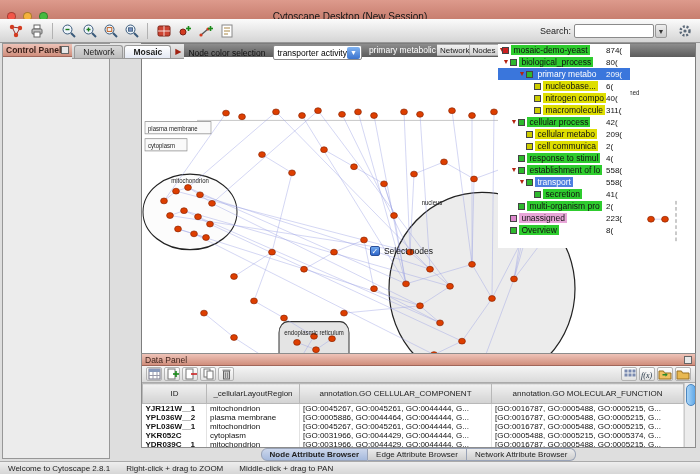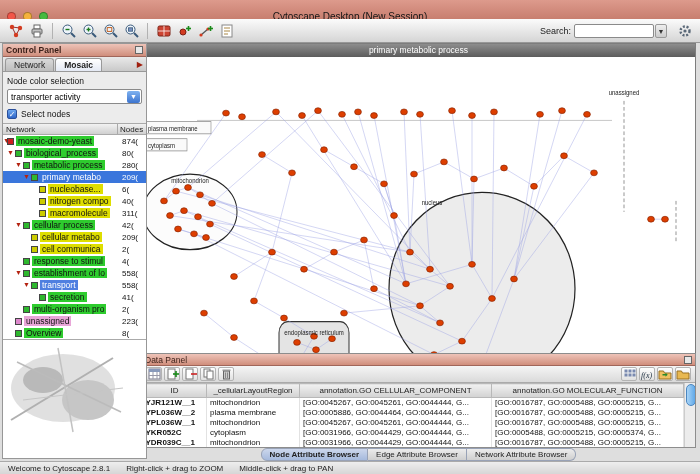--- a/index.html
+++ b/index.html
@@ -11,21 +11,21 @@
 #win-title{position:absolute;left:0;right:0;text-align:center;font-size:10px;color:#151515;pointer-events:none}
 
 #toolbar{position:absolute;left:0;top:19px;width:700px;height:24px;background:linear-gradient(#fbfbfb,#d5d5d5);border-bottom:1px solid #979797;display:flex;align-items:center;padding:0 5px;z-index:5}
 .tbi{width:19px;height:19px;margin:0 1px;display:flex;align-items:center;justify-content:center;border-radius:3px}
 .sep{width:1px;height:16px;background:#b2b2b2;margin:0 5px}
 #search-wrap{display:flex;align-items:center;margin-left:auto}
 #search-label{font-size:9px;margin-right:3px;color:#222}
 #search-input{width:80px;height:14px;font-size:9px;border:1px solid #8a8a8a;border-radius:2px;background:#fff;font-family:"Liberation Sans",sans-serif}
 #search-arrow{width:12px;height:14px;margin-left:1px;background:linear-gradient(#eee,#ccc);border:1px solid #999;border-radius:2px;font-size:7px;text-align:center;line-height:13px;color:#333}
 
-#control-panel{position:absolute;left:2px;top:43px;width:145px;height:416px;background:#ececec;border:1px solid #979797;display:flex;flex-direction:column;z-index:4}
+#control-panel{position:absolute;left:2px;top:43px;width:108px;height:416px;background:#ececec;border:1px solid #979797;display:flex;flex-direction:row;z-index:4}
 #cp-header{height:13px;flex:none;background:linear-gradient(#eec3b8,#d08e7c);border-bottom:1px solid #a0665a;display:flex;align-items:center;font-size:8.5px;font-weight:bold;color:#3a1f18;padding:0 3px}
 #cp-float{margin-left:auto;width:8px;height:8px;border:1px solid #666;background:#e8e8e8;flex:none}
 #cp-tabs{height:15px;flex:none;display:flex;align-items:flex-end;background:linear-gradient(#e9e9e9,#c9c9c9);border-bottom:1px solid #999;padding-left:2px}
 .cp-tab{font-size:8.5px;padding:1px 8px 1px;border:1px solid #999;border-bottom:none;border-radius:3px 3px 0 0;background:linear-gradient(#d9d9d9,#bdbdbd);margin-right:1px;color:#222}
 .cp-tab.active{background:linear-gradient(#ffffff,#e4e9f4);font-weight:bold}
 #cp-tab-arrow{margin-left:auto;font-size:8px;color:#a02010;padding:0 3px 2px}
 #cp-label{font-size:8.5px;padding:4px 4px 2px;flex:none;color:#111}
 #cp-combo{margin:1px 4px 2px;height:15px;flex:none;border:1px solid #8a8a8a;border-radius:2px;background:#fff;display:flex;align-items:center;font-size:8.5px}
 #cp-combo .val{flex:1;padding-left:3px;overflow:hidden;white-space:nowrap}
 #cp-combo .arrow{width:13px;height:12px;flex:none;background:linear-gradient(#7fb2f0,#3c74cf);border-radius:2px;color:#fff;font-size:7px;display:flex;align-items:center;justify-content:center;margin-right:1px}
@@ -57,21 +57,21 @@
 .rbox{fill:#fafafa;stroke:#888;stroke-width:.6}
 
 #data-panel{position:absolute;left:141px;top:353px;width:555px;height:95px;border:1px solid #8d8d8d;background:#e8e8e8;display:flex;flex-direction:column;z-index:3}
 #dp-header{height:12px;flex:none;background:linear-gradient(#eec3b8,#d08e7c);font-size:8.5px;font-weight:normal;color:#3a1f18;display:flex;align-items:center;padding:0 3px;border-bottom:1px solid #a0665a}
 #dp-float{margin-left:auto;width:8px;height:8px;border:1px solid #666;background:#e8e8e8;flex:none}
 #dp-toolbar{height:17px;flex:none;display:flex;align-items:center;background:linear-gradient(#f5f5f5,#dadada);border-bottom:1px solid #aaa;padding:0 3px}
 .dpi{width:16px;height:14px;margin:0 1px;border:1px solid #b3b3b3;border-radius:2px;background:linear-gradient(#fefefe,#e1e1e1);display:flex;align-items:center;justify-content:center}
 #dp-toolbar .right{margin-left:auto;display:flex}
 #dp-table-wrap{flex:1;background:#fff;overflow:hidden;display:flex}
 #dp-table{border-collapse:collapse;table-layout:fixed;width:541px;font-size:8px}
-#dp-table th{background:linear-gradient(#f1f1f1,#d2d2d2);border:1px solid #b8b8b8;font-weight:normal;height:14px;overflow:hidden;white-space:nowrap;color:#222}
+#dp-table th{background:linear-gradient(#f1f1f1,#d2d2d2);border:1px solid #b8b8b8;font-weight:normal;height:20px;overflow:hidden;white-space:nowrap;color:#222}
 #dp-table td{border-right:1px solid #e2e2e2;height:9px;padding:0 3px;overflow:hidden;white-space:nowrap;color:#111}
 #dp-table td.id{font-weight:bold}
 #dp-scroll{width:13px;flex:none;background:#ececec;border-left:1px solid #ccc;position:relative}
 #dp-thumb{position:absolute;top:1px;left:1px;width:10px;height:22px;border-radius:5px;background:linear-gradient(90deg,#a8d4f7,#5fa8e8);border:1px solid #4a86c0}
 
 #dp-tabs{position:absolute;left:141px;top:448px;width:555px;height:13px;display:flex;justify-content:center;align-items:center;z-index:4}
 .dp-tab{font-size:8px;padding:1px 8px;border:1px solid #98a2b6;border-left:none;background:linear-gradient(#ececec,#cfcfcf);color:#222}
 .dp-tab:first-child{border-left:1px solid #98a2b6;border-radius:6px 0 0 6px}
 .dp-tab:last-child{border-radius:0 6px 6px 0}
 .dp-tab.active{background:linear-gradient(#ccd7ec,#a6badd);font-weight:bold}
@@ -210,26 +210,20 @@
         <span class="tw" style="width: 3px;"><span class="tri">▼</span></span>
         <span class="ticon c-red"></span>
         <span class="tlabel bg-green">mosaic-demo-yeast</span>
         <span class="tcount">874(</span>
       </div>
       <div class="trow">
         <span class="tw" style="width: 11px;"><span class="tri">▼</span></span>
         <span class="ticon c-green"></span>
         <span class="tlabel bg-green">biological_process</span>
         <span class="tcount">80(</span>
-      </div>
-      <div class="trow">
-        <span class="tw" style="width: 19px;"><span class="tri">▼</span></span>
-        <span class="ticon c-green"></span>
-        <span class="tlabel bg-green">metabolic process</span>
-        <span class="tcount">280(</span>
       </div>
       <div class="trow sel">
         <span class="tw" style="width: 27px;"><span class="tri">▼</span></span>
         <span class="ticon c-green"></span>
         <span class="tlabel bg-green">primary metabo</span>
         <span class="tcount">209(</span>
       </div>
       <div class="trow">
         <span class="tw" style="width: 35px;"></span>
         <span class="ticon c-yellow"></span>

